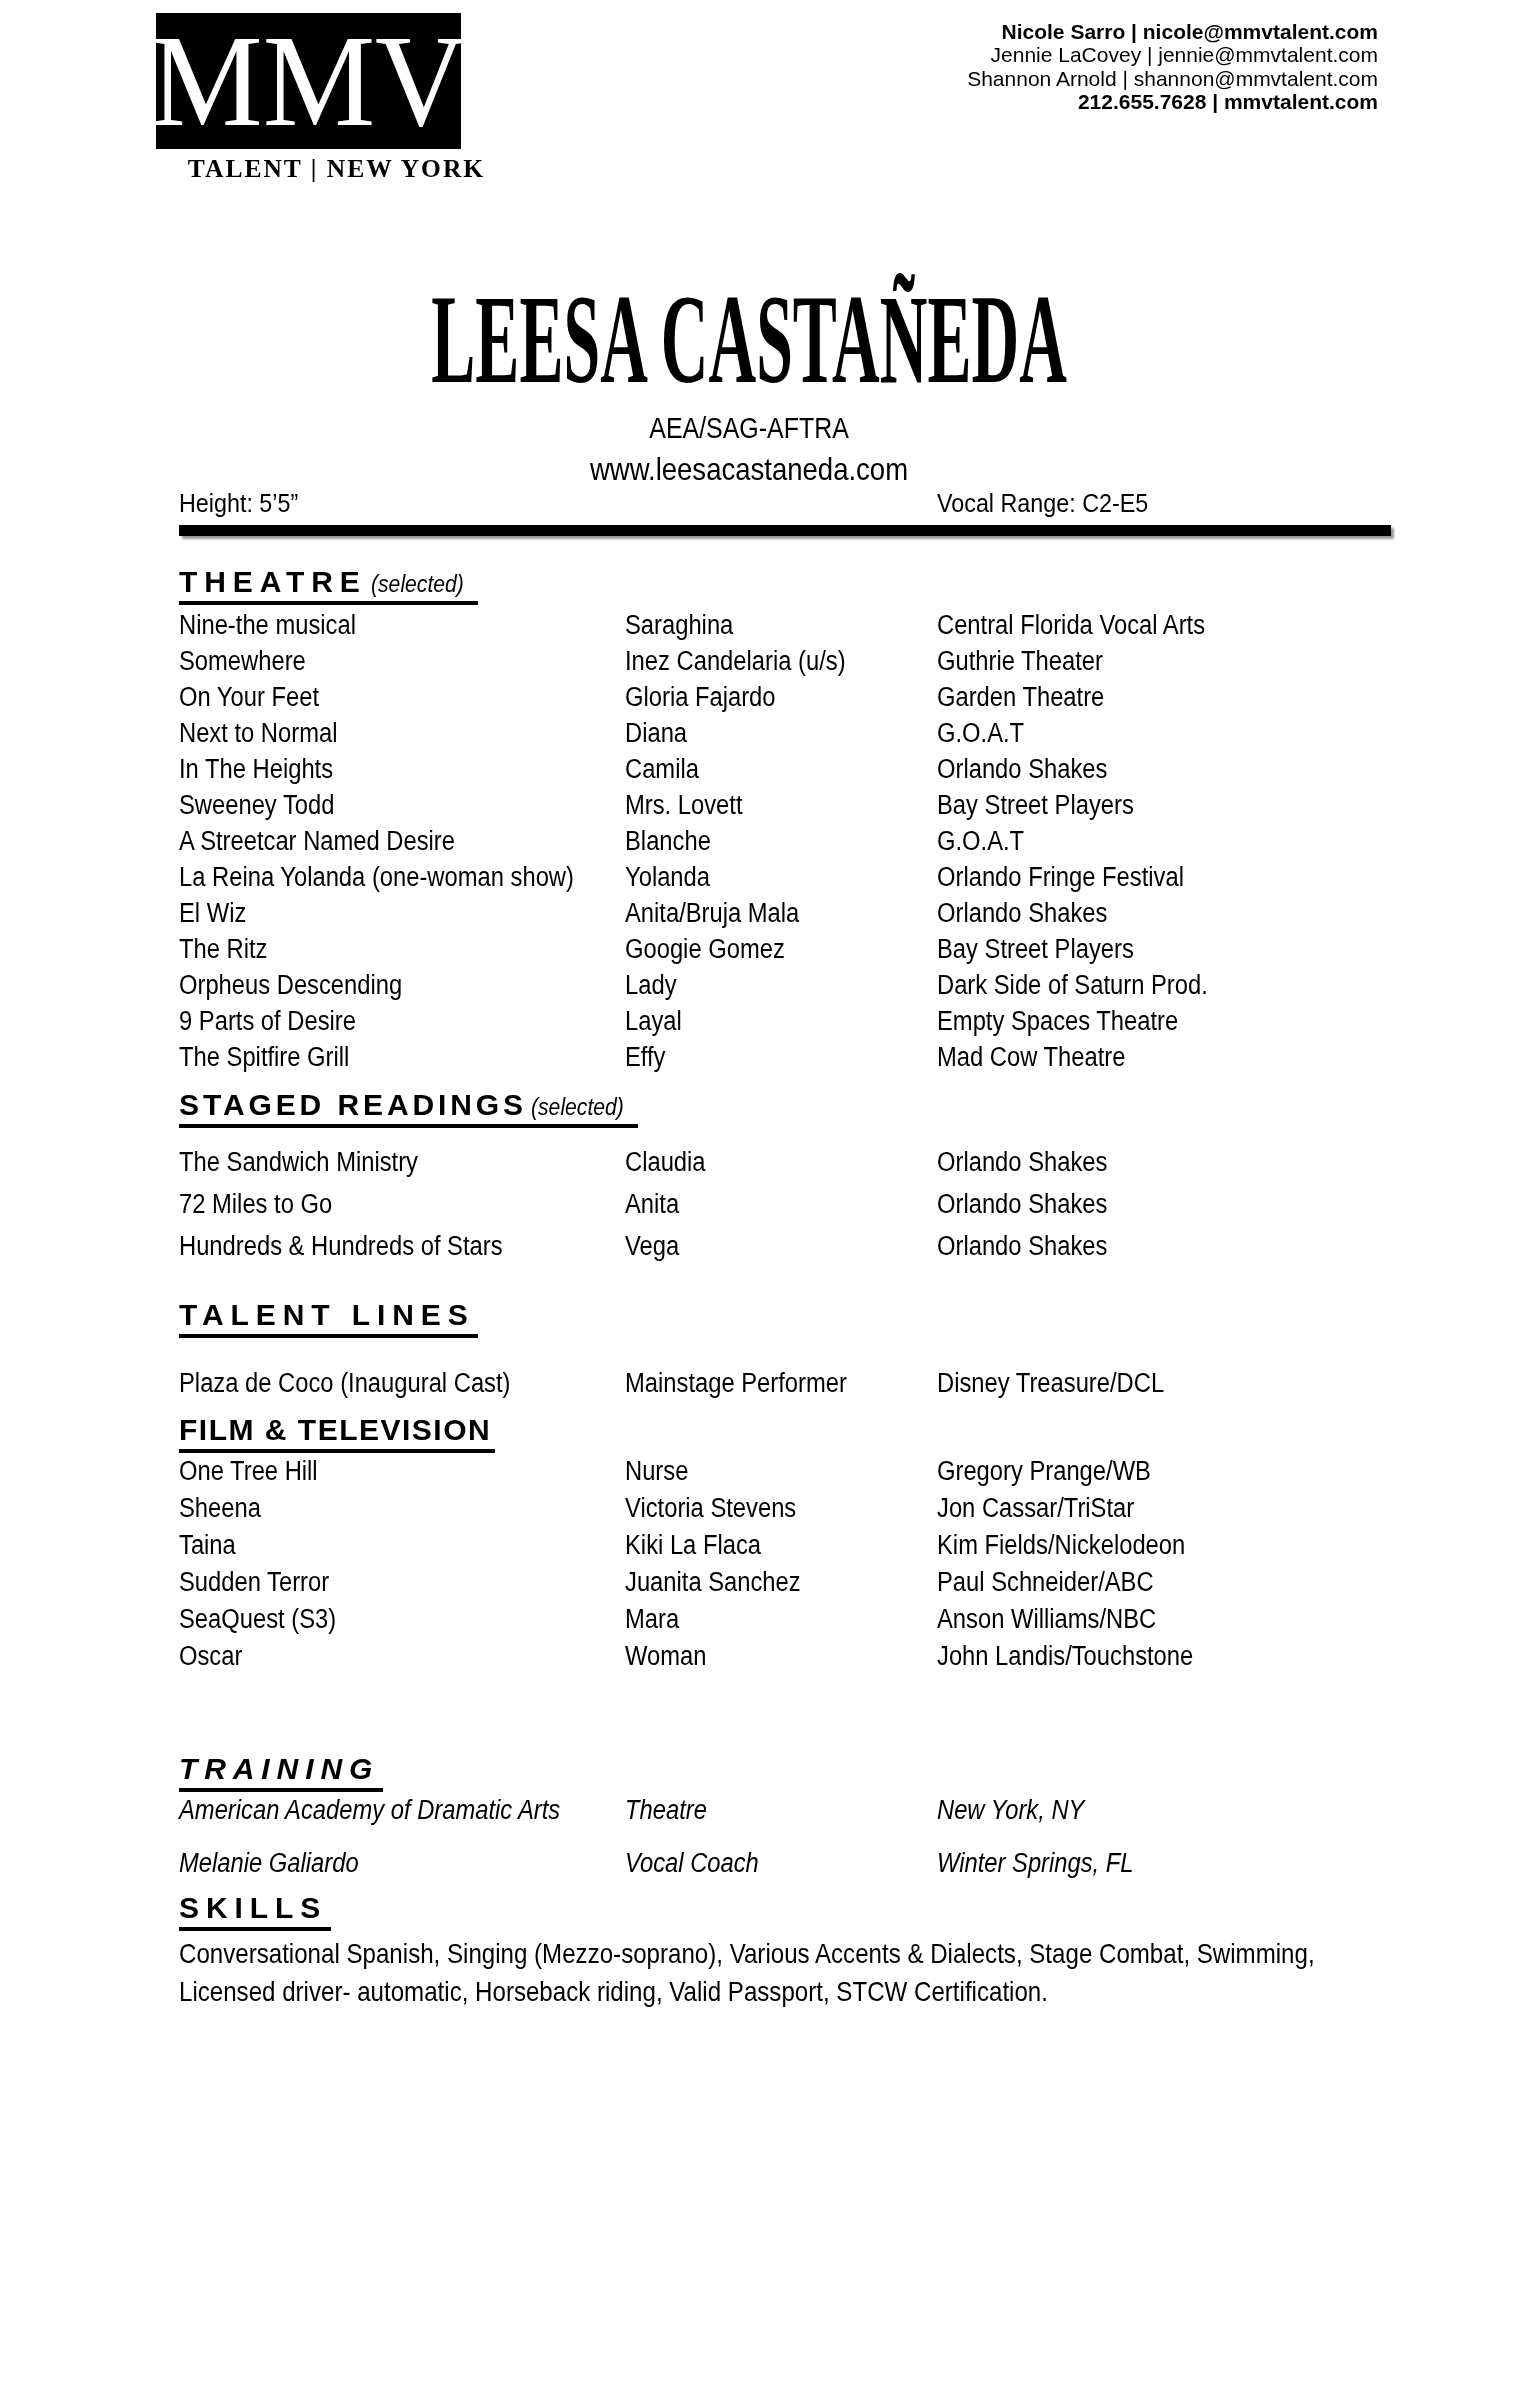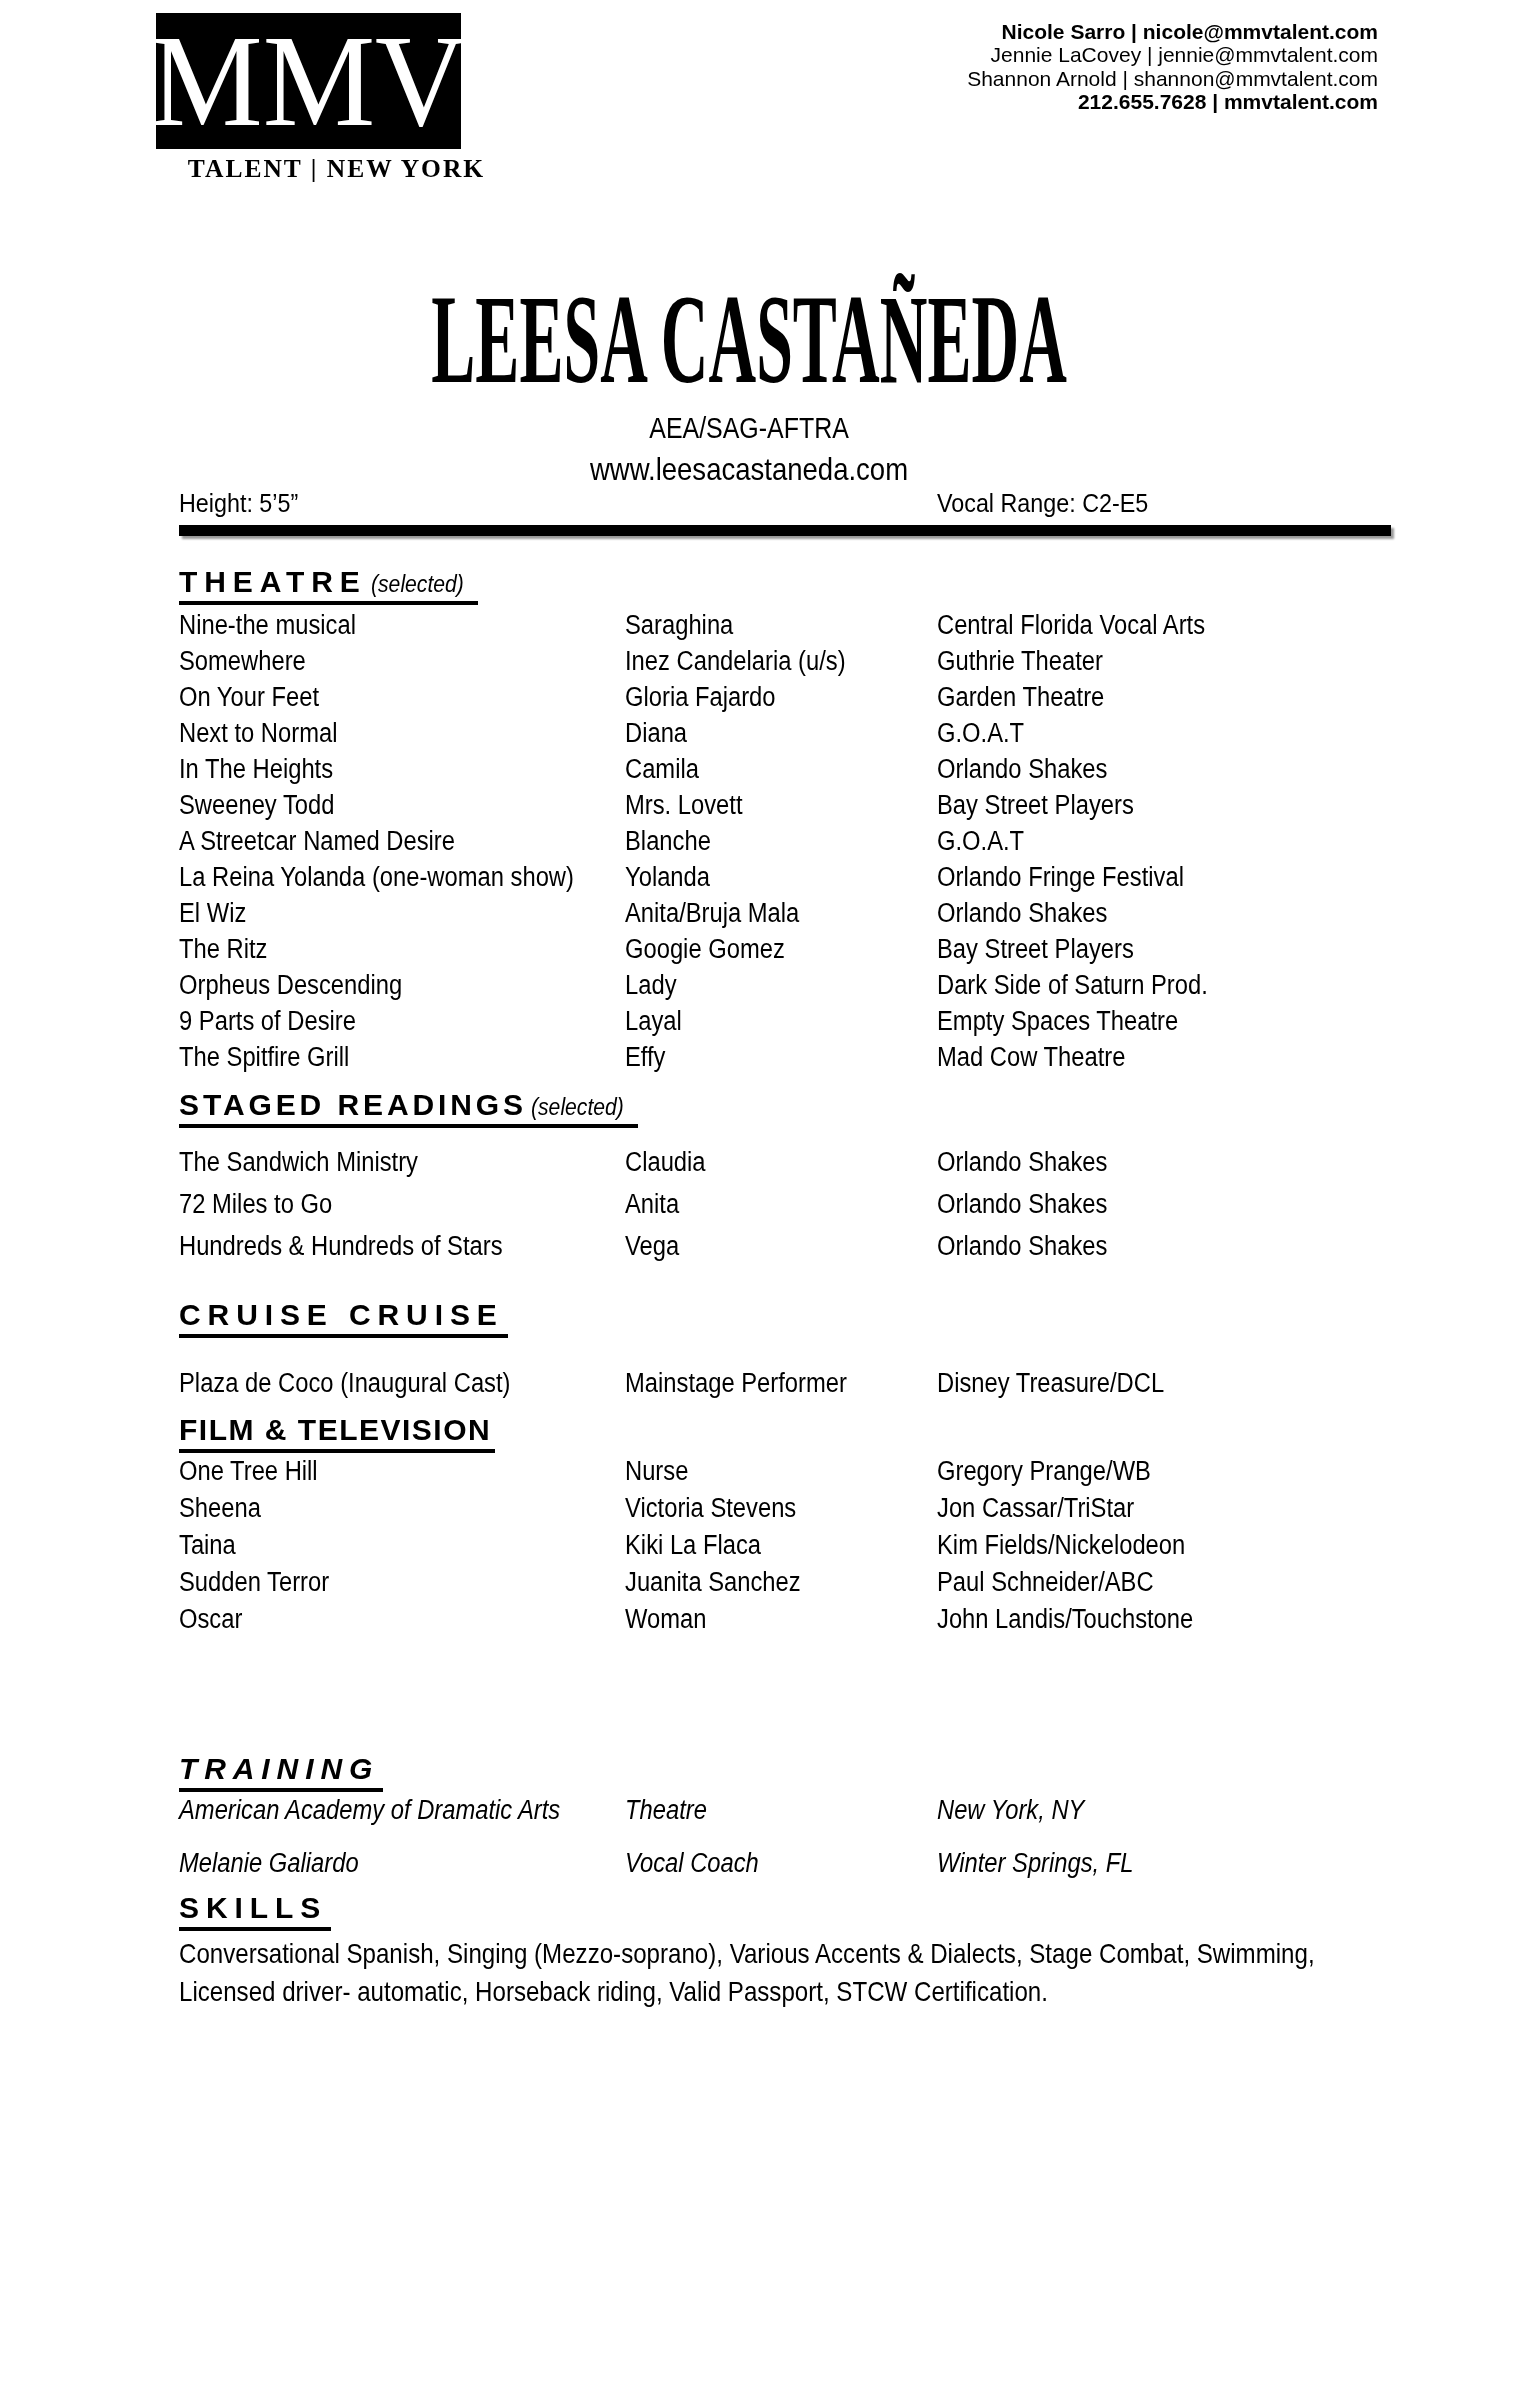--- a/index.html
+++ b/index.html
@@ -224,21 +224,21 @@
             <div class="c c3"><span class="cnd">Orlando Shakes</span></div>
           </div>
           <div class="row">
             <div class="c c1"><span class="cnd">Hundreds &amp; Hundreds of Stars</span></div>
             <div class="c c2"><span class="cnd">Vega</span></div>
             <div class="c c3"><span class="cnd">Orlando Shakes</span></div>
           </div>
         </div>
       </section>
       <section class="sec sec-cruise ls-wide">
-        <div class="sec-heading"><span class="sec-heading-inner"><span class="sec-title">CRUISE CRUISE</span></span></div>
+        <div class="sec-heading"><span class="sec-heading-inner"><span class="sec-title">TALENT LINES</span></span></div>
         <div class="rows">
           <div class="row">
             <div class="c c1"><span class="cnd">Plaza de Coco (Inaugural Cast)</span></div>
             <div class="c c2"><span class="cnd">Mainstage Performer</span></div>
             <div class="c c3"><span class="cnd">Disney Treasure/DCL</span></div>
           </div>
         </div>
       </section>
       <section class="sec sec-film ls-tight">
         <div class="sec-heading"><span class="sec-heading-inner"><span class="sec-title">FILM &amp; TELEVISION</span></span></div>
@@ -257,20 +257,25 @@
             <div class="c c1"><span class="cnd">Taina</span></div>
             <div class="c c2"><span class="cnd">Kiki La Flaca</span></div>
             <div class="c c3"><span class="cnd">Kim Fields/Nickelodeon</span></div>
           </div>
           <div class="row">
             <div class="c c1"><span class="cnd">Sudden Terror</span></div>
             <div class="c c2"><span class="cnd">Juanita Sanchez</span></div>
             <div class="c c3"><span class="cnd">Paul Schneider/ABC</span></div>
           </div>
           <div class="row">
+            <div class="c c1"><span class="cnd">SeaQuest (S3)</span></div>
+            <div class="c c2"><span class="cnd">Mara</span></div>
+            <div class="c c3"><span class="cnd">Anson Williams/NBC</span></div>
+          </div>
+          <div class="row">
             <div class="c c1"><span class="cnd">Oscar</span></div>
             <div class="c c2"><span class="cnd">Woman</span></div>
             <div class="c c3"><span class="cnd">John Landis/Touchstone</span></div>
           </div>
         </div>
       </section>
       <section class="sec sec-training ls-wide">
         <div class="sec-heading"><span class="sec-heading-inner"><span class="sec-title">TRAINING</span></span></div>
         <div class="rows">
           <div class="row">

